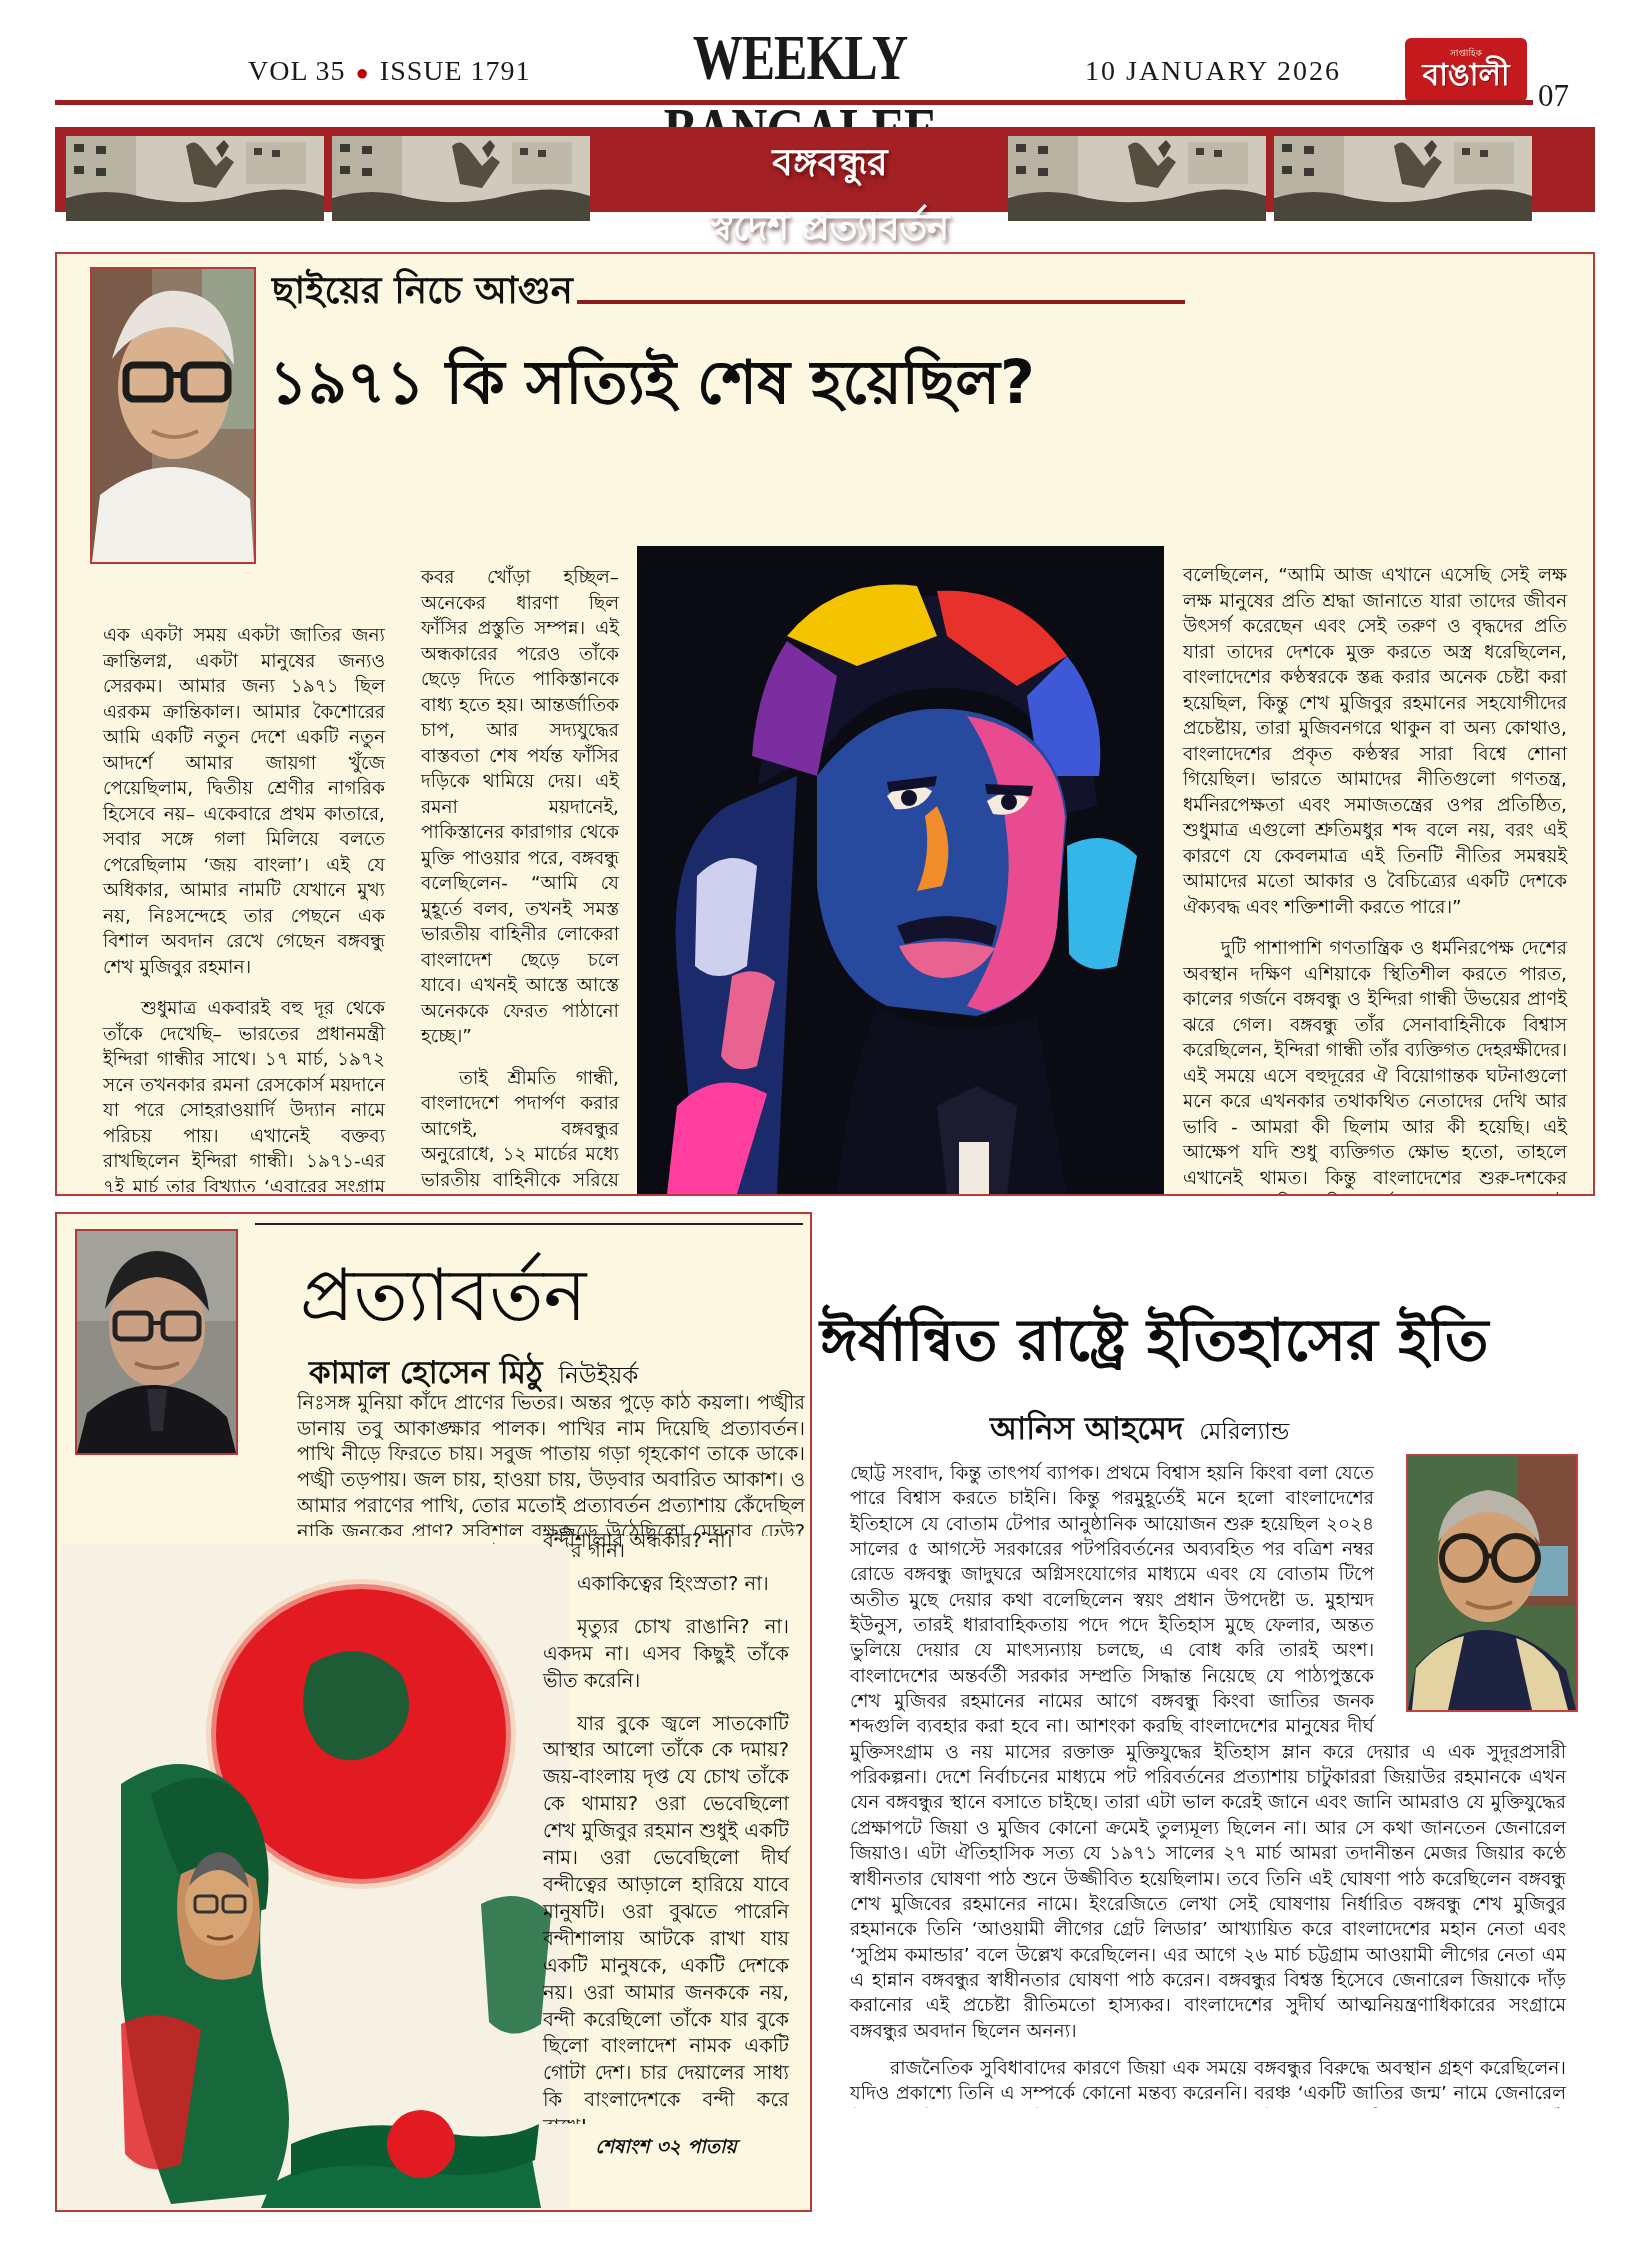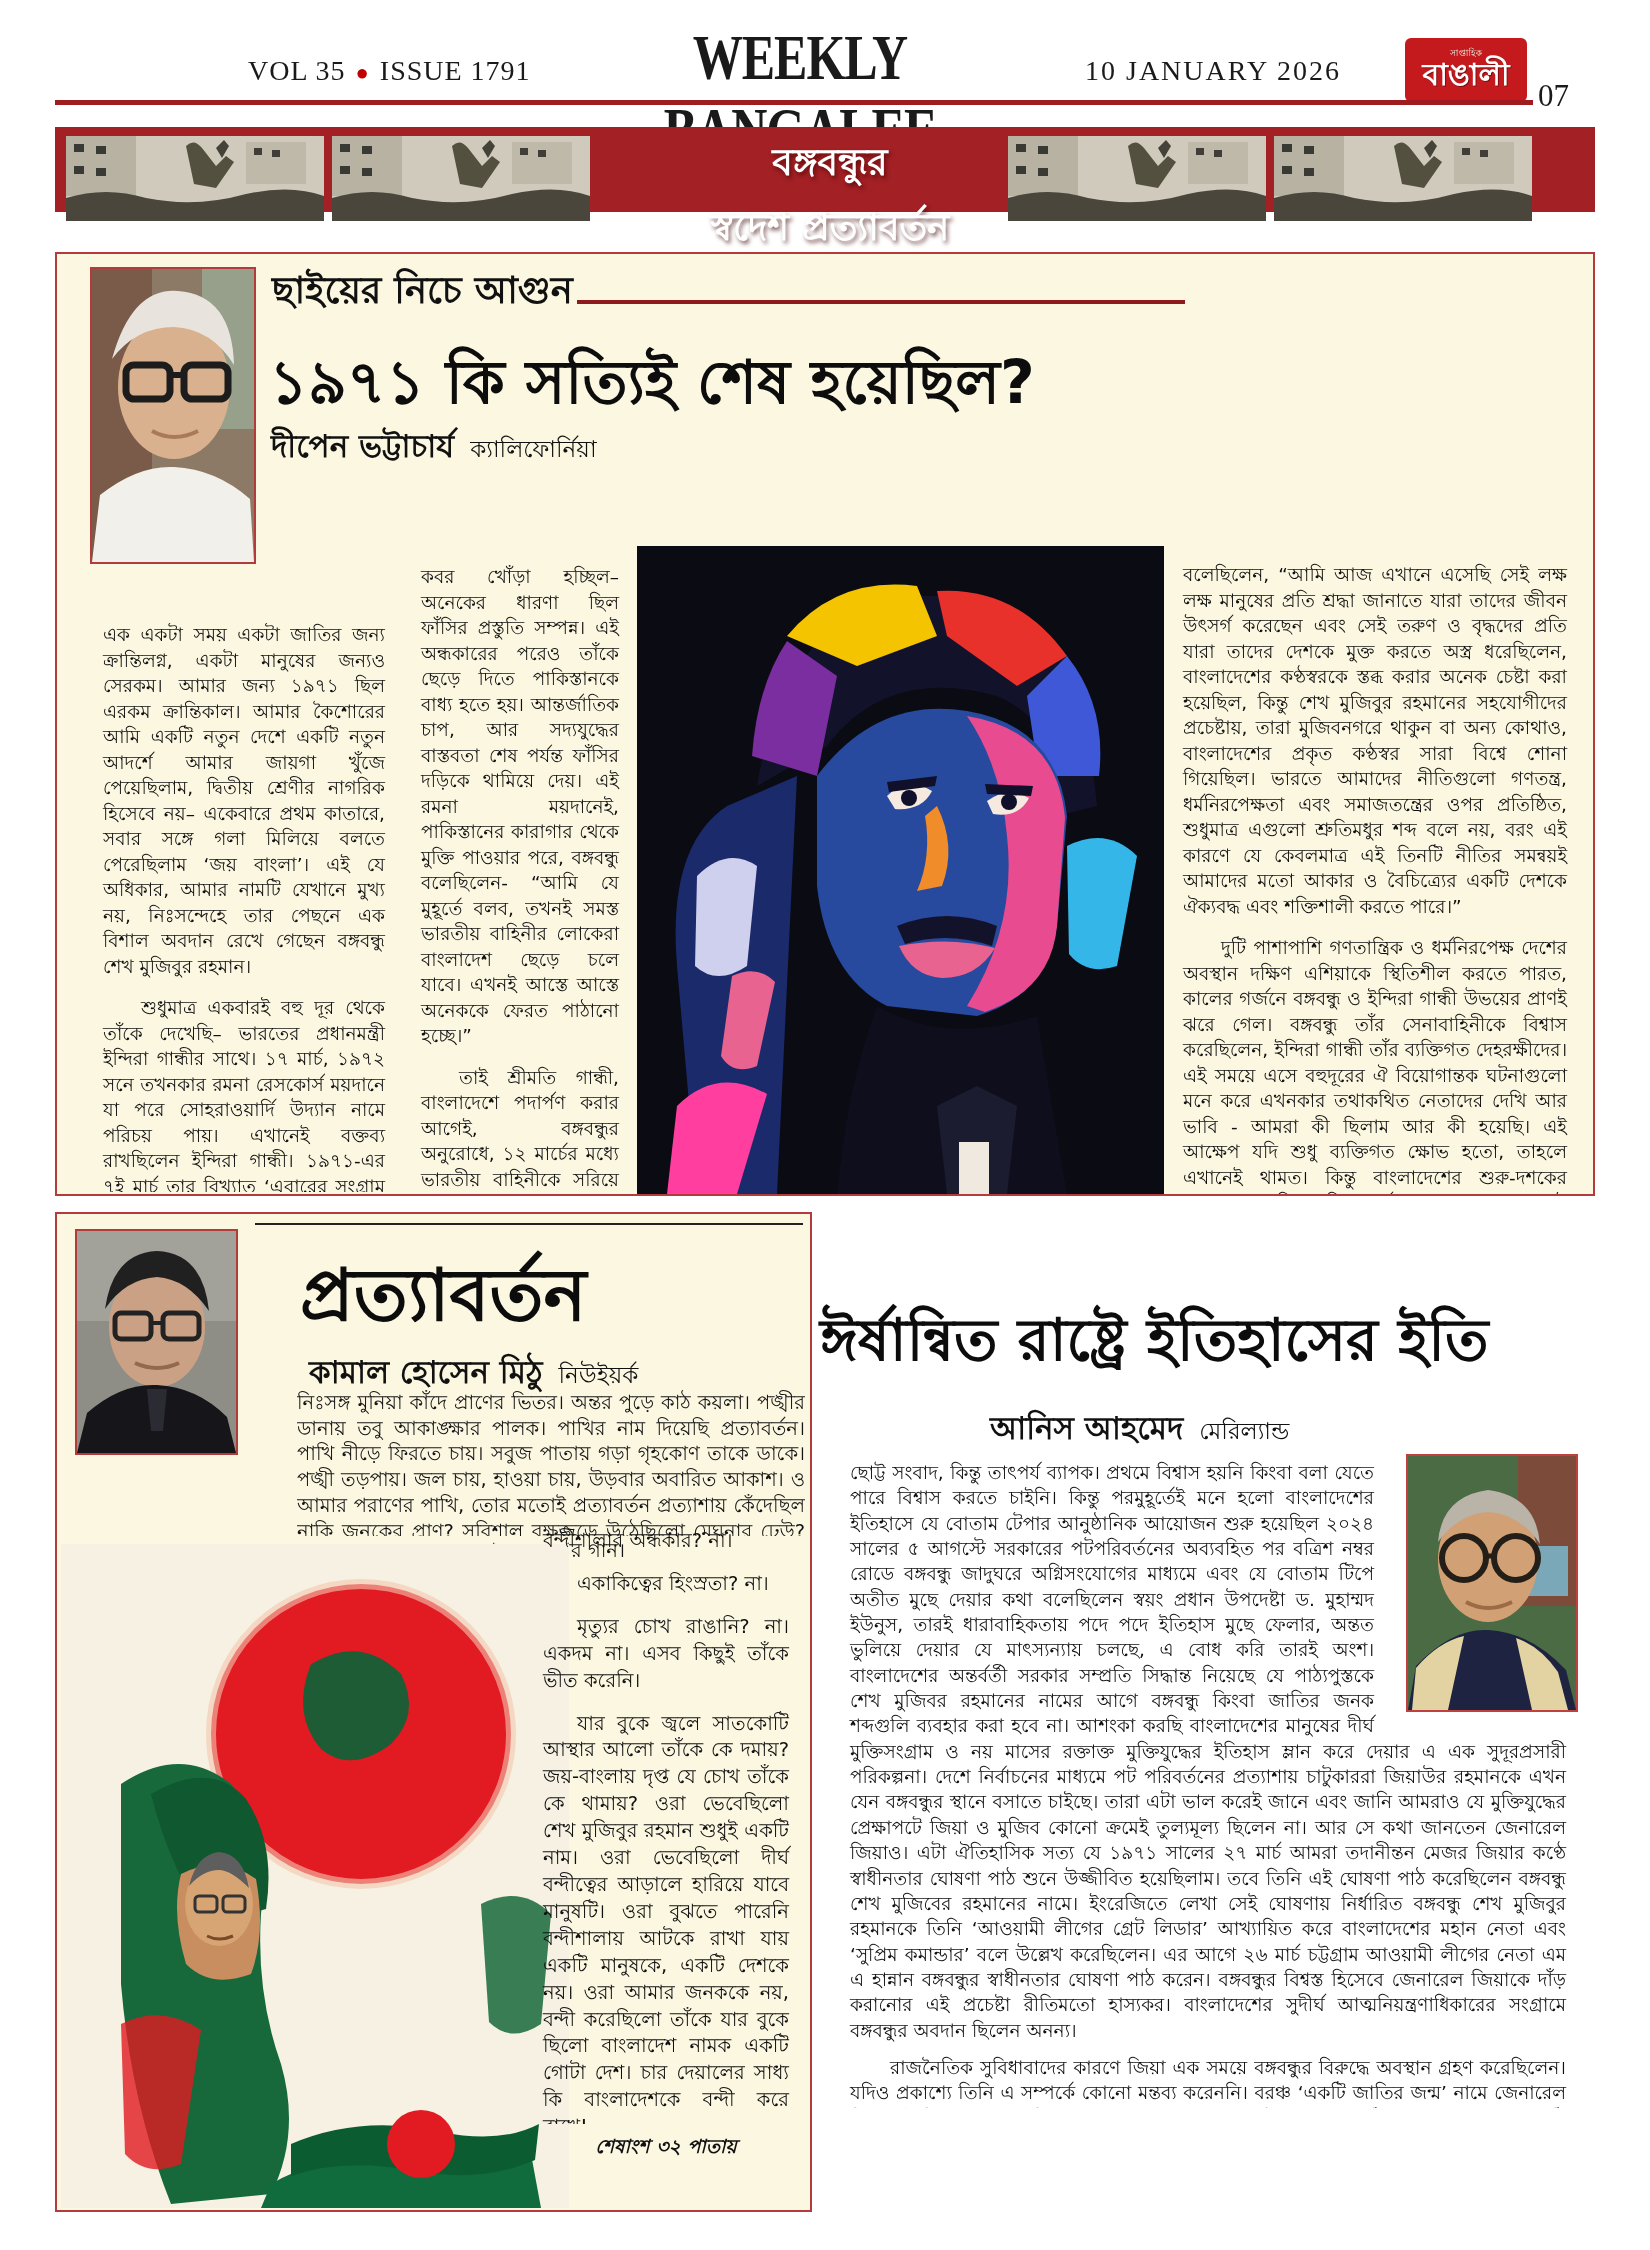--- a/index.html
+++ b/index.html
@@ -52,21 +52,21 @@
   .colbody p { margin:16px; }
   .colbody p + p { text-indent:38px; }
   #a1-col1 { left:30px; top:352px; width:314px; height:586px; }
   #a1-col2 { left:348px; top:294px; width:230px; height:644px; }
   #a1-art { position:absolute; left:580px; top:292px; width:527px; height:648px; overflow:hidden; background:#0a0a12; }
   #a1-col3 { left:1110px; top:292px; width:416px; height:648px; }
 
   
   #a2-rule { position:absolute; left:198px; top:9px; width:548px; height:2px; background:#222; }
   #a2-photo { left:18px; top:15px; width:163px; height:226px; }
-  #a2-headline { position:absolute; left:243px; top:26px; font-size:72px; font-weight:bold; color:#0c0c0c; }
+  #a2-headline { position:absolute; left:243px; top:26px; font-size:72px; font-weight:normal; color:#0c0c0c; }
   #a2-byline { left:252px; top:134px; }
   #a2-intro { position:absolute; left:240px; top:176px; width:508px; height:146px; font-size:19.5px; line-height:1.32;
               text-align:justify; color:#141414; overflow:hidden; }
   #a2-center1 { position:absolute; left:240px; top:322px; width:508px; text-align:center; font-size:19.5px; color:#141414; }
   #a2-art { position:absolute; left:4px; top:330px; width:508px; height:664px; overflow:hidden; }
   #a2-col { left:470px; top:298px; width:278px; height:612px; font-size:19.5px; }
   #a2-col p + p { text-indent:34px; }
   #a2-cont { position:absolute; left:470px; top:918px; width:278px; text-align:center; font-style:italic;
              font-weight:bold; font-size:19px; color:#111; }
 
@@ -180,24 +180,20 @@
         <rect x="34" y="96" width="44" height="34" rx="8" fill="none" stroke="#1c1c1c" stroke-width="7"></rect>
         <rect x="92" y="96" width="44" height="34" rx="8" fill="none" stroke="#1c1c1c" stroke-width="7"></rect>
         <line x1="78" y1="106" x2="92" y2="106" stroke="#1c1c1c" stroke-width="6"></line>
         <path d="M60 162 Q82 174 106 162" fill="none" stroke="#a97a57" stroke-width="4"></path>
         <path d="M0 293 L8 226 Q46 196 82 198 Q124 200 158 230 L162 293 Z" fill="#f2f0ea"></path>
       </svg>
     </div>
     <div id="a1-section">ছাইয়ের নিচে আগুন</div>
     <div id="a1-secrule"></div>
     <div id="a1-headline">১৯৭১ কি সত্যিই শেষ হয়েছিল?</div>
-    <div class="byline" id="a1-byline">
-      <span class="author">দীপেন ভট্টাচার্য</span>
-      <span class="loc">ক্যালিফোর্নিয়া</span>
-    </div>
 
     <div class="colbody" id="a1-col1">
       <p>এক একটা সময় একটা জাতির জন্য ক্রান্তিলগ্ন, একটা মানুষের জন্যও সেরকম। আমার জন্য ১৯৭১ ছিল এরকম ক্রান্তিকাল। আমার কৈশোরের আমি একটি নতুন দেশে একটি নতুন আদর্শে আমার জায়গা খুঁজে পেয়েছিলাম, দ্বিতীয় শ্রেণীর নাগরিক হিসেবে নয়– একেবারে প্রথম কাতারে, সবার সঙ্গে গলা মিলিয়ে বলতে পেরেছিলাম ‘জয় বাংলা’। এই যে অধিকার, আমার নামটি যেখানে মুখ্য নয়, নিঃসন্দেহে তার পেছনে এক বিশাল অবদান রেখে গেছেন বঙ্গবন্ধু শেখ মুজিবুর রহমান।</p>
       <p>শুধুমাত্র একবারই বহু দূর থেকে তাঁকে দেখেছি– ভারতের প্রধানমন্ত্রী ইন্দিরা গান্ধীর সাথে। ১৭ মার্চ, ১৯৭২ সনে তখনকার রমনা রেসকোর্স ময়দানে যা পরে সোহরাওয়ার্দি উদ্যান নামে পরিচয় পায়। এখানেই বক্তব্য রাখছিলেন ইন্দিরা গান্ধী। ১৯৭১-এর ৭ই মার্চ তার বিখ্যাত ‘এবারের সংগ্রাম আমাদের মুক্তির সংগ্রাম, এবারের সংগ্রাম স্বাধীনতার সংগ্রাম’ ঘোষণায়; ডিসেম্বরে ভারতীয় ও মুক্তি বাহিনী যৌথ কমান্ডের কাছে পাকিস্তানী বাহিনী আত্মসমর্পণ করছিল। একই মাঠে একই জনতার সামনে ইতিহাস যেন বারবার নিজের স্বাক্ষর রেখে যায়– কখনো ঘোষণায়, কখনো আত্মসমর্পণে, কখনো একজন নেতার প্রত্যাবর্তনে।</p>
 
     </div>
 
     <div class="colbody" id="a1-col2">
       <p>কবর খোঁড়া হচ্ছিল– অনেকের ধারণা ছিল ফাঁসির প্রস্তুতি সম্পন্ন। এই অন্ধকারের পরেও তাঁকে ছেড়ে দিতে পাকিস্তানকে বাধ্য হতে হয়। আন্তর্জাতিক চাপ, আর সদ্যযুদ্ধের বাস্তবতা শেষ পর্যন্ত ফাঁসির দড়িকে থামিয়ে দেয়। এই রমনা ময়দানেই, পাকিস্তানের কারাগার থেকে মুক্তি পাওয়ার পরে, বঙ্গবন্ধু বলেছিলেন- “আমি যে মুহূর্তে বলব, তখনই সমস্ত ভারতীয় বাহিনীর লোকেরা বাংলাদেশ ছেড়ে চলে যাবে। এখনই আস্তে আস্তে অনেককে ফেরত পাঠানো হচ্ছে।”</p>
       <p>তাই শ্রীমতি গান্ধী, বাংলাদেশে পদার্পণ করার আগেই, বঙ্গবন্ধুর অনুরোধে, ১২ মার্চের মধ্যে ভারতীয় বাহিনীকে সরিয়ে নিয়েছিলেন। তিন মাসের মধ্যেই এই প্রত্যাহার বর্তমান মানব ইতিহাসে একটি অভূতপূর্ব ঘটনা- এটি বঙ্গবন্ধুর প্রতি ইন্দিরা গান্ধীর শ্রদ্ধা ও আস্থারই পরিচায়ক ছিল। বাংলাদেশকে একটি স্বাধীন ও সার্বভৌম দেশ হিসেবে বঙ্গবন্ধু প্রতিষ্ঠিত করতে পেরেছিলেন।</p>

